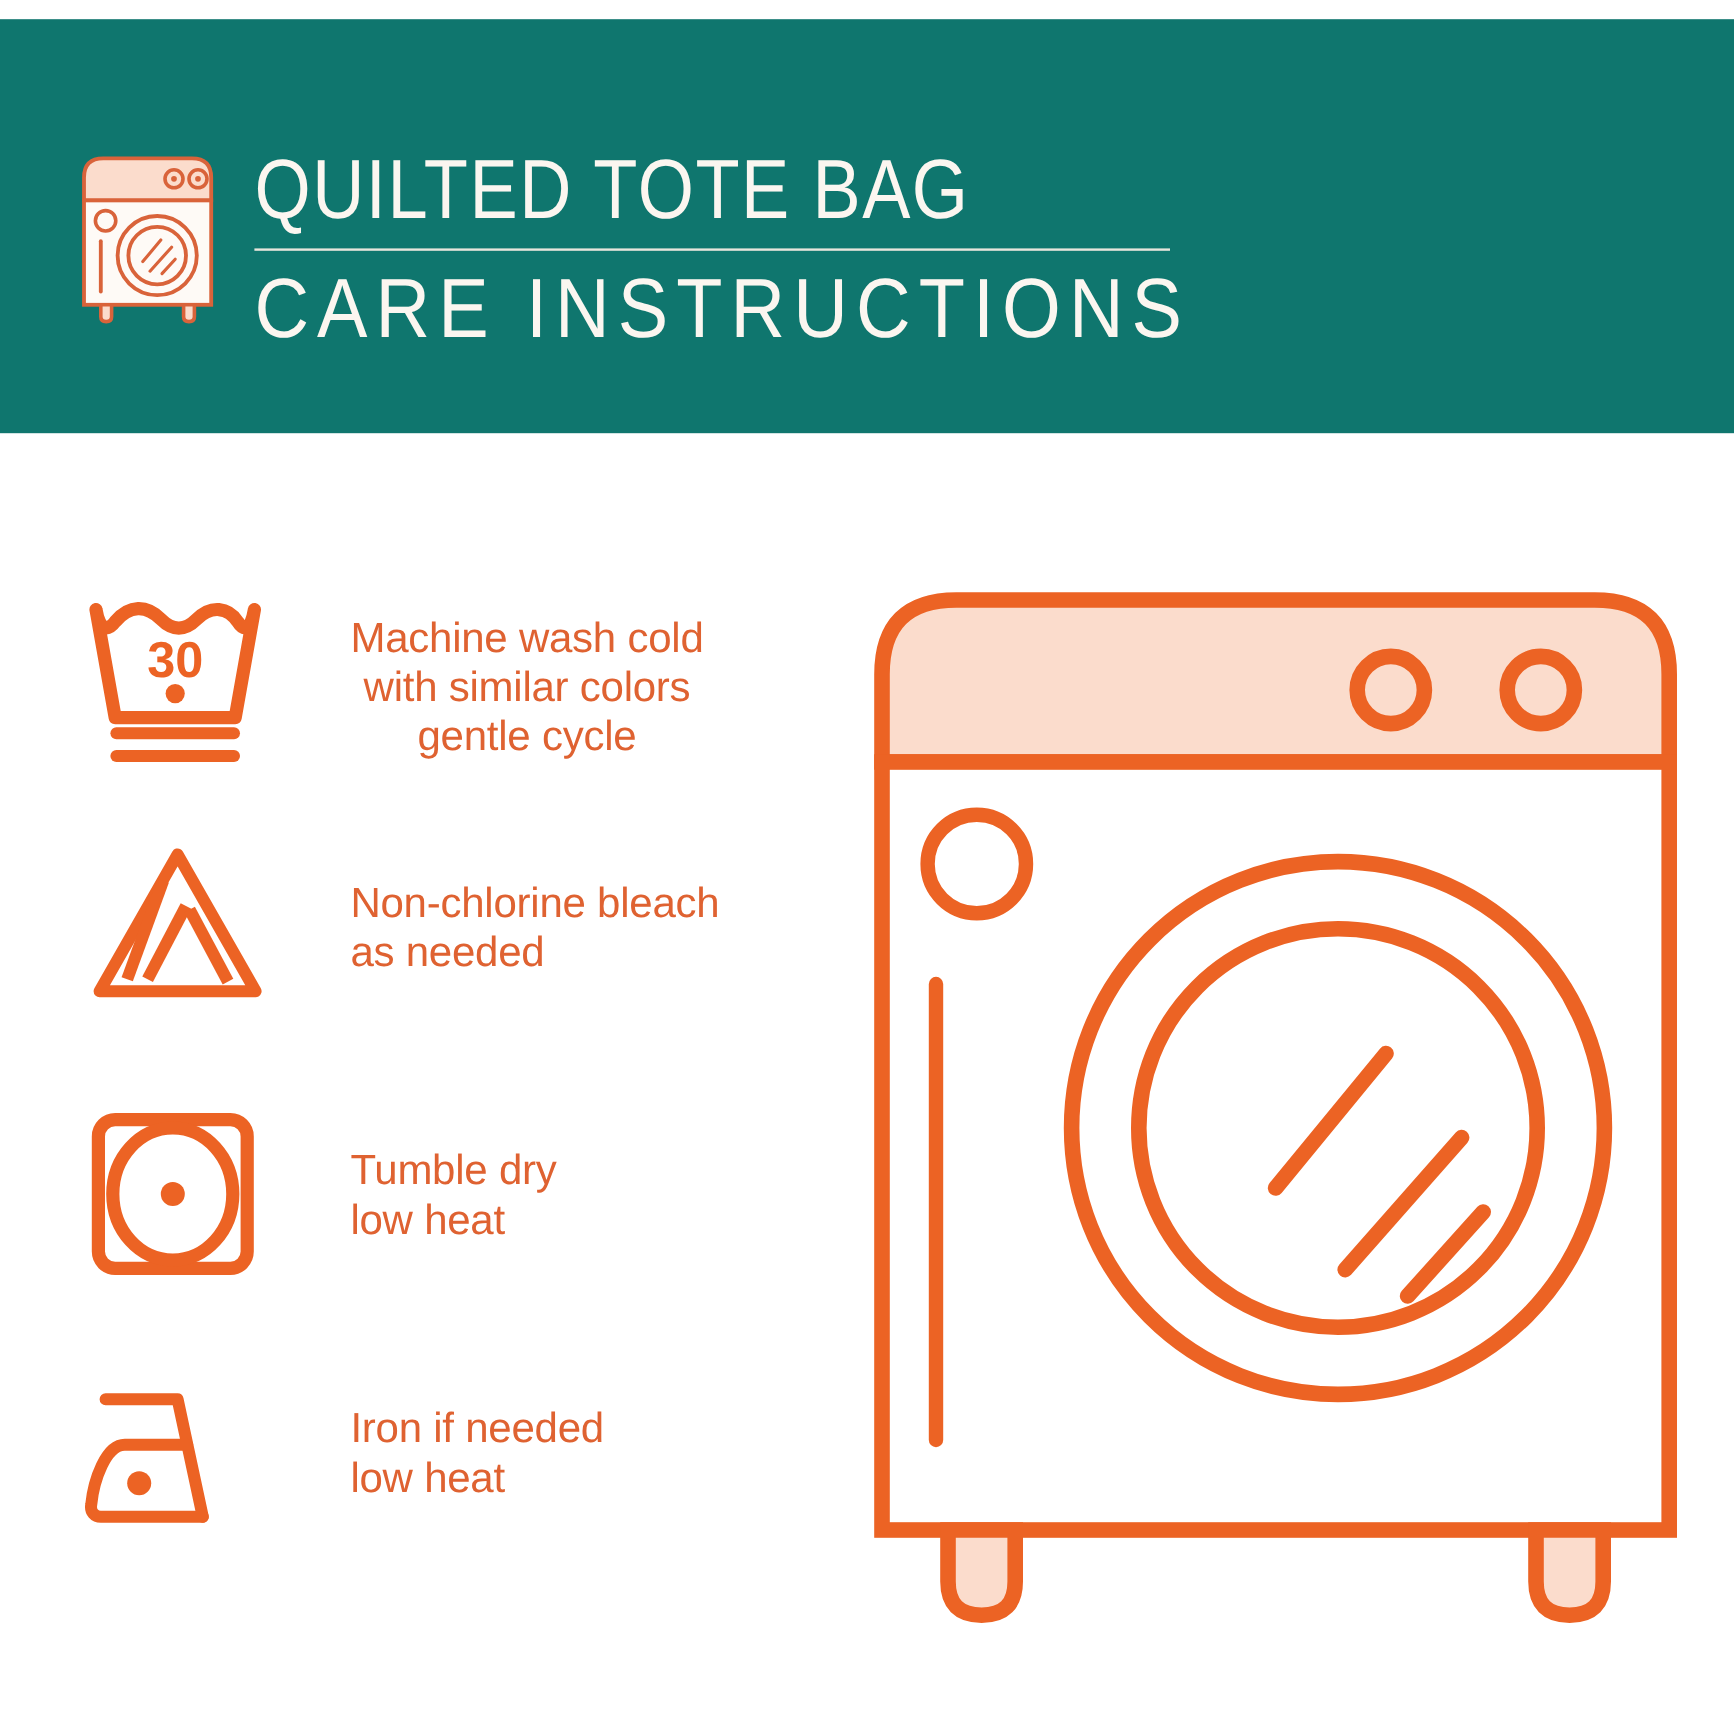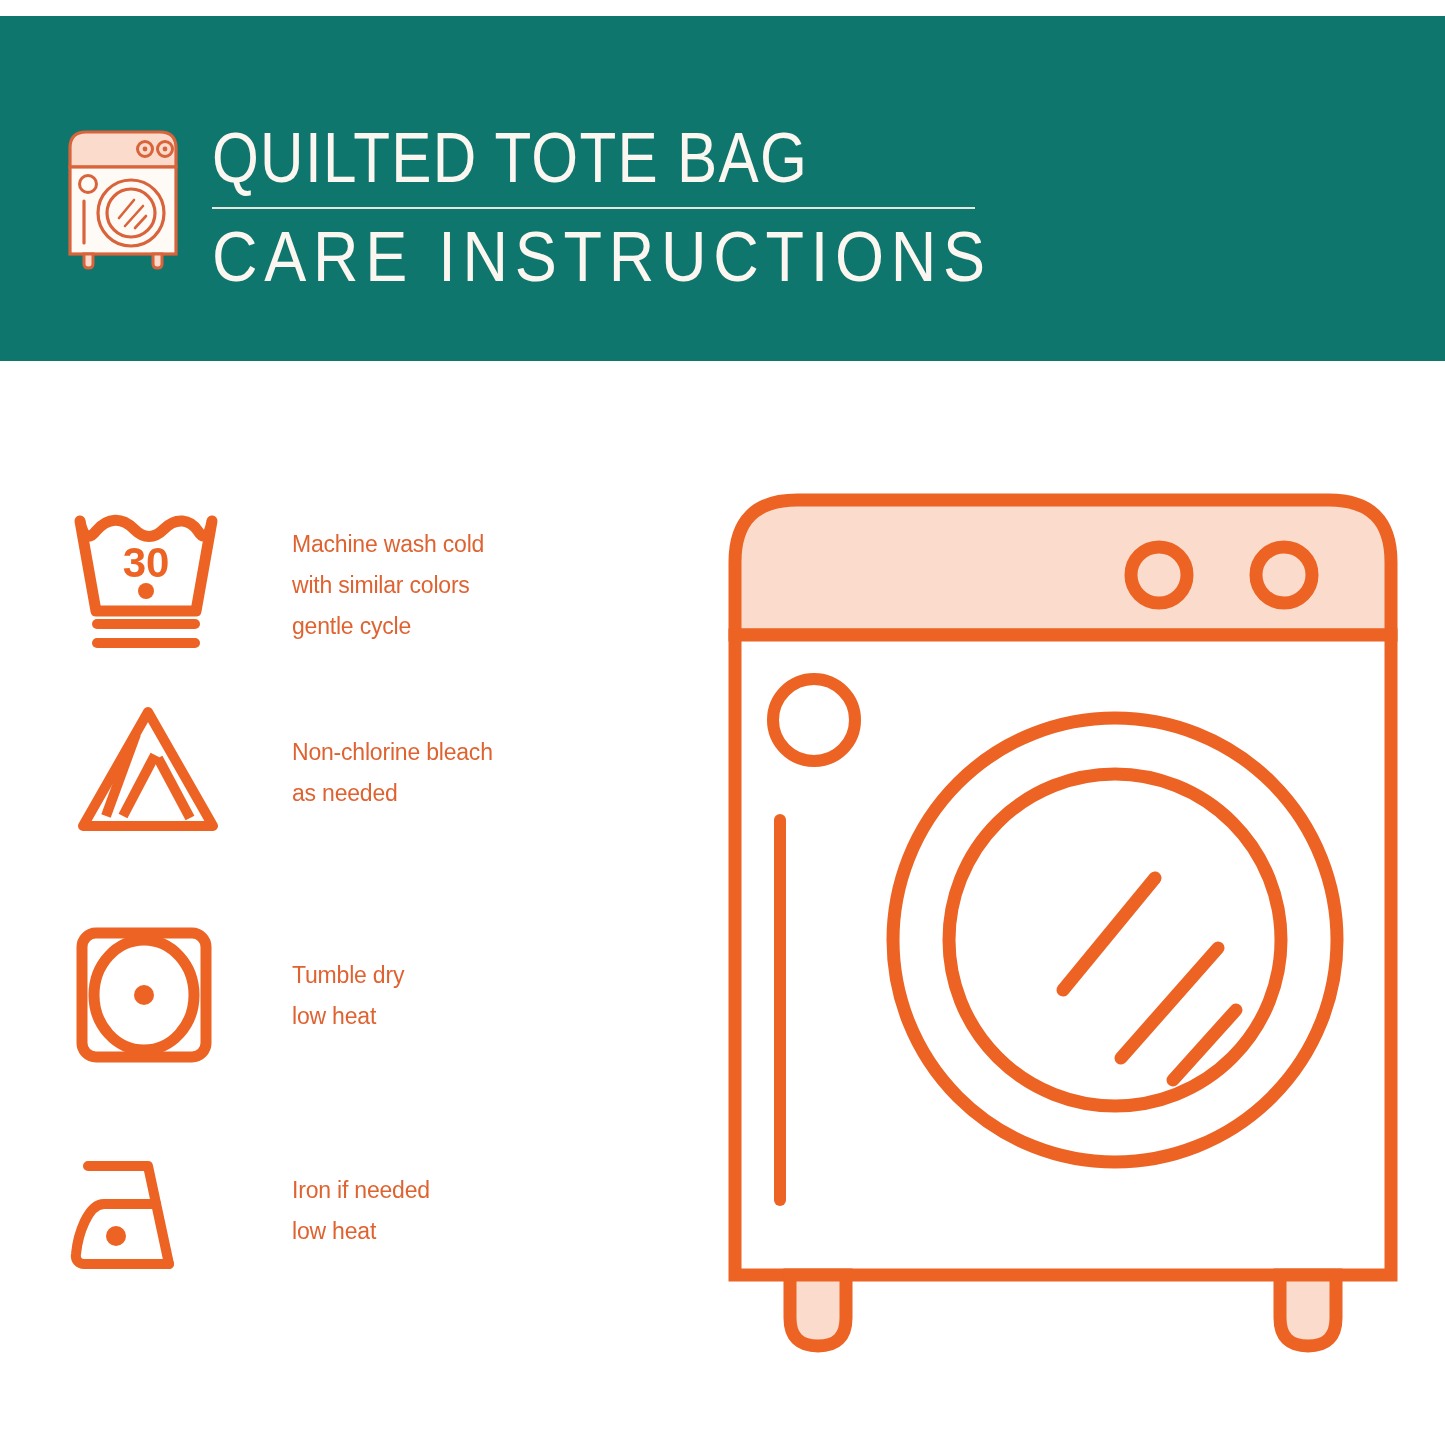--- a/index.html
+++ b/index.html
@@ -92,27 +92,27 @@
     left: 70px;
     width: 165px;
     display: flex;
     align-items: center;
     justify-content: flex-start;
   }
   .care-text {
     position: absolute;
     left: 292px;
     color: #DF6231;
-    font-size: 23px;
+    font-size: 35px;
     line-height: 41px;
     font-weight: 500;
     letter-spacing: -0.2px;
     white-space: pre-line;
   }
-  #row-wash    { top: 158px; height: 170px; }
+  #row-wash    { top: 145px; height: 170px; text-align: center; }
   #row-bleach  { top: 355px; height: 160px; padding-left: 29px; }
   #row-dry     { top: 580px; height: 155px; padding-left: 44px; }
   #row-iron    { top: 795px; height: 160px; }
 
   #row-wash   .care-icon-wrap { top: 6px; }
   #row-bleach .care-icon-wrap { top: 0px; }
   #row-dry    .care-icon-wrap { top: 0px; }
   #row-iron   .care-icon-wrap { top: 8px; }
 
   #row-wash   .care-text { top: 21px; }

